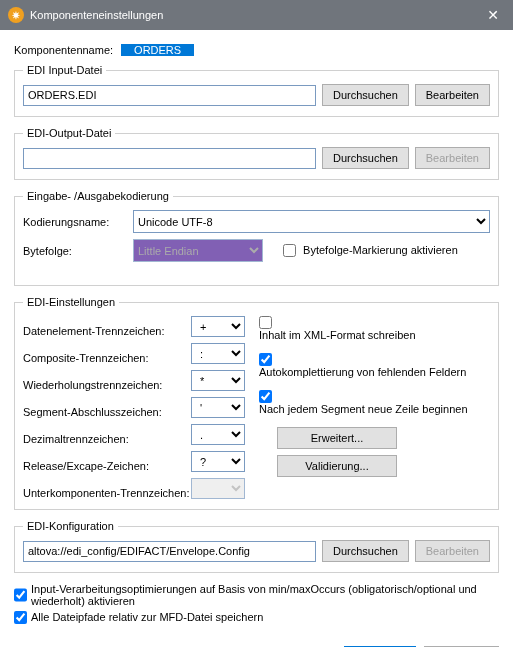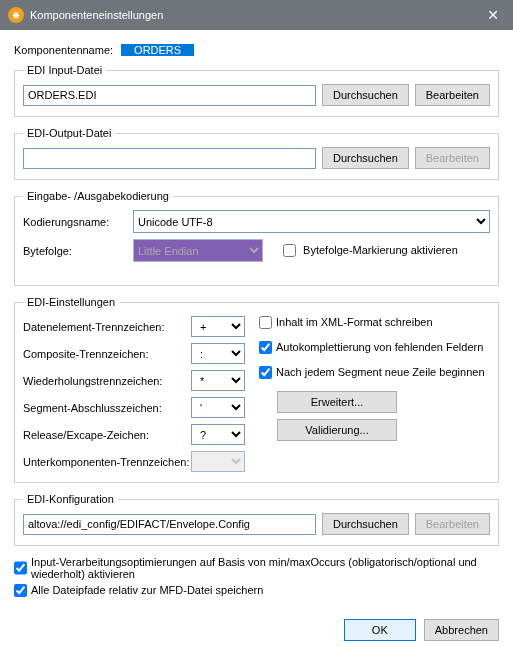--- a/index.html
+++ b/index.html
@@ -114,37 +114,37 @@
     vertical-align: middle;
   }
   .edi-grid {
     display: flex;
     gap: 14px;
   }
   .edi-left { flex: 0 0 auto; }
   .edi-right { flex: 1; }
   .sep-row {
     display: flex;
-    align-items: center;
+    align-items: flex-end;
     margin-bottom: 6px;
   }
   .sep-row .slabel { width: 168px; }
   .sep-select {
     width: 54px;
     height: 21px;
     border: 1px solid #7a9ac0;
     font: inherit;
     padding-left: 4px;
     background: #fff;
   }
   .sep-select.disabled {
     background: #e9e9e9;
     color: #aaa;
   }
-  .cb-row { display:flex; align-items:flex-start; margin-bottom:6px; }
+  .cb-row { display:flex; align-items:flex-start; margin-bottom:6px;flex-direction:column; }
   .cb-row label { flex:1; }
   .btn-wide { width: 120px; text-align:center; }
   .footer {
     display: flex;
     justify-content: flex-end;
     gap: 8px;
     padding: 8px 14px 14px 0;
   }
   .cb-block { display:flex; margin-bottom:4px; }
   .cb-block .cbtext { flex:1; }
@@ -222,20 +222,24 @@
         </div>
         <div class="sep-row">
           <span class="slabel">Wiederholungstrennzeichen:</span>
           <select class="sep-select"><option>*</option></select>
         </div>
         <div class="sep-row">
           <span class="slabel">Segment-Abschlusszeichen:</span>
           <select class="sep-select"><option>'</option></select>
         </div>
         <div class="sep-row">
+          <span class="slabel">Dezimaltrennzeichen:</span>
+          <select class="sep-select"><option>.</option></select>
+        </div>
+        <div class="sep-row">
           <span class="slabel">Release/Excape-Zeichen:</span>
           <select class="sep-select"><option>?</option></select>
         </div>
         <div class="sep-row" style="margin-bottom:0">
           <span class="slabel">Unterkomponenten-Trennzeichen:</span>
           <select class="sep-select disabled" disabled=""><option></option></select>
         </div>
       </div>
       <div class="edi-right">
         <div class="cb-row">

